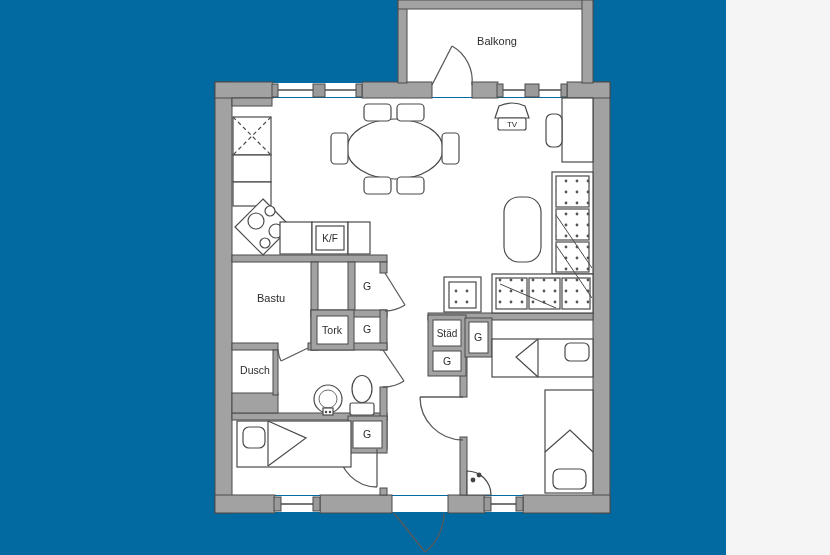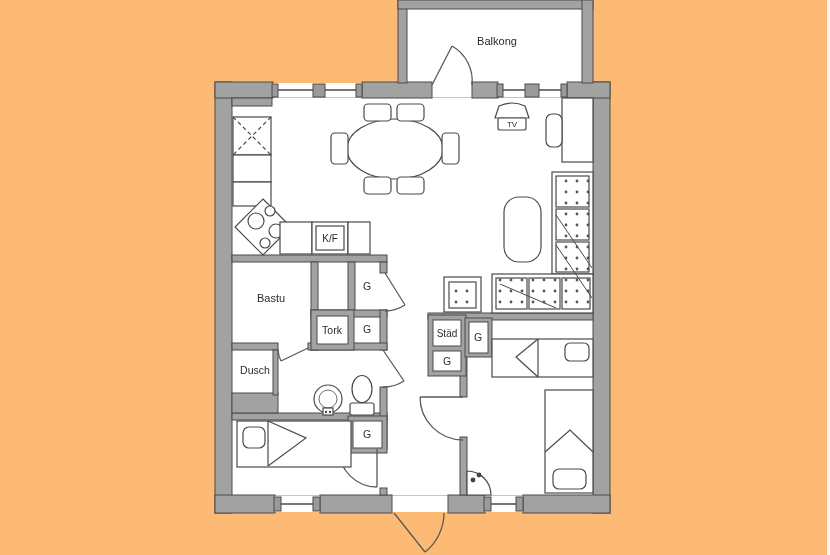--- a/index.html
+++ b/index.html
@@ -1,16 +1,16 @@
 <!DOCTYPE html>
 <html><head>
 <meta charset="utf-8">
 <style>
   html,body{margin:0;padding:0;background:#f5f5f5;}
-  .canvas{position:relative;width:827px;height:555px;background:#fdba74;overflow:hidden;}
+  .canvas{position:relative;width:726px;height:555px;background:#0369a1;overflow:hidden;}
   svg{position:absolute;left:0;top:0;}
   text{font-family:"Liberation Sans",sans-serif;fill:#2b2b2b;}
   .lbl{font-size:11px;}
   .lbl-s{font-size:10.5px;}
   .lbl-xs{font-size:10px;}
   .lbl-tv{font-size:8px;}
 </style>
 </head>
 <body>
 

